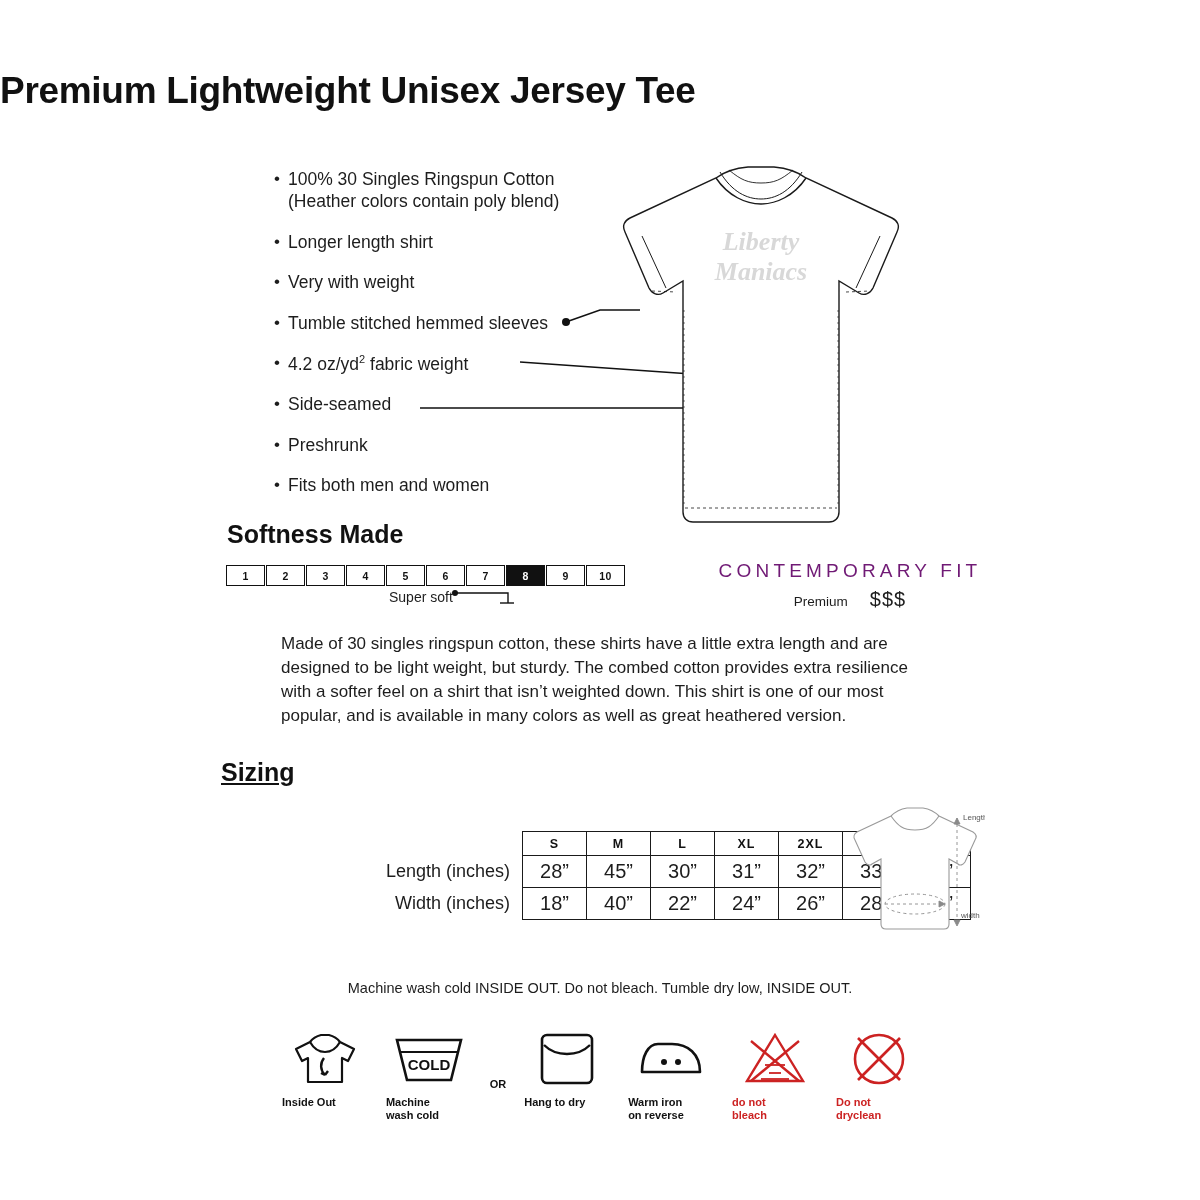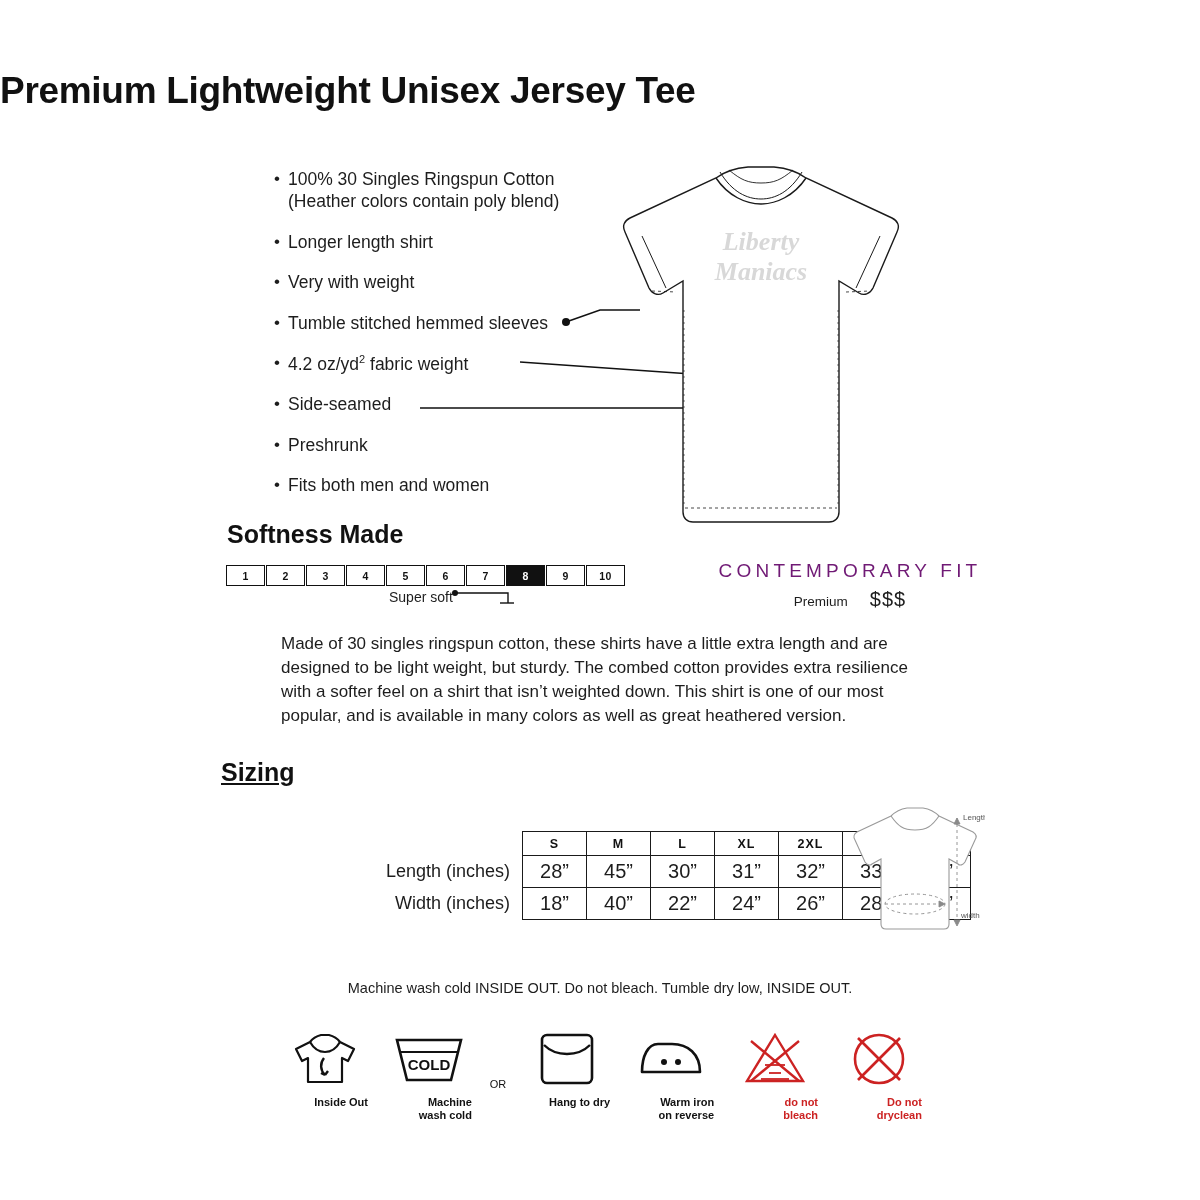--- a/index.html
+++ b/index.html
@@ -217,39 +217,39 @@
     position: absolute;
     top: 1028px;
     left: 282px;
     width: 640px;
     display: flex;
     justify-content: space-between;
     align-items: flex-start;
   }
   .care-item {
     width: 86px;
-    text-align: right;
+    text-align: left;
   }
   .care-item .glyph {
     height: 62px;
     display: flex;
     align-items: center;
     justify-content: center;
   }
   .care-item .cap {
     margin-top: 6px;
     font-size: 11px;
     font-weight: bold;
     line-height: 1.2;
     color: #111;
   }
   .care-item.red .cap { color: #cc2222; }
   .or-label {
     font-size: 11px;
-    font-weight: normal;
+    font-weight: bold;
     align-self: center;
     margin-top: 18px;
     color: #111;
   }
 </style>
 </head>
 <body>
 
 <div class="page">
 

